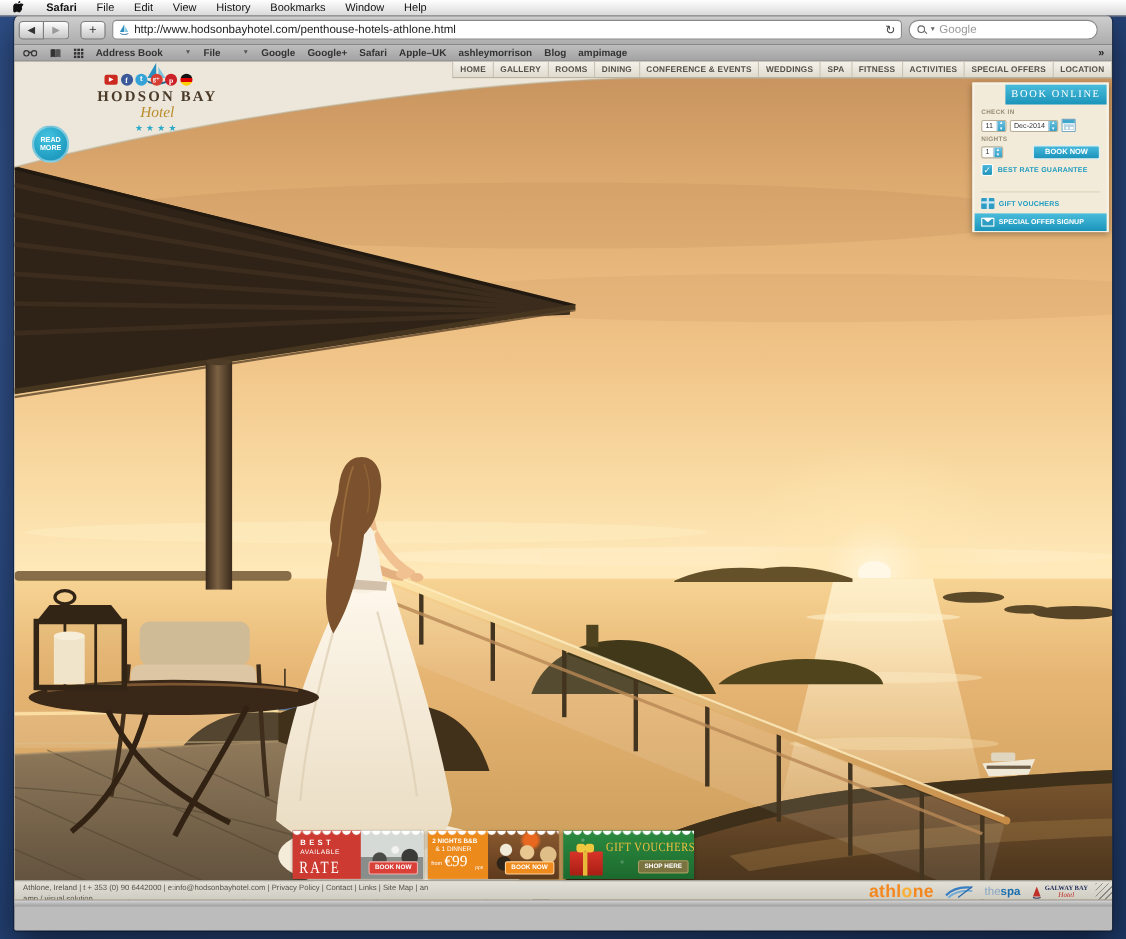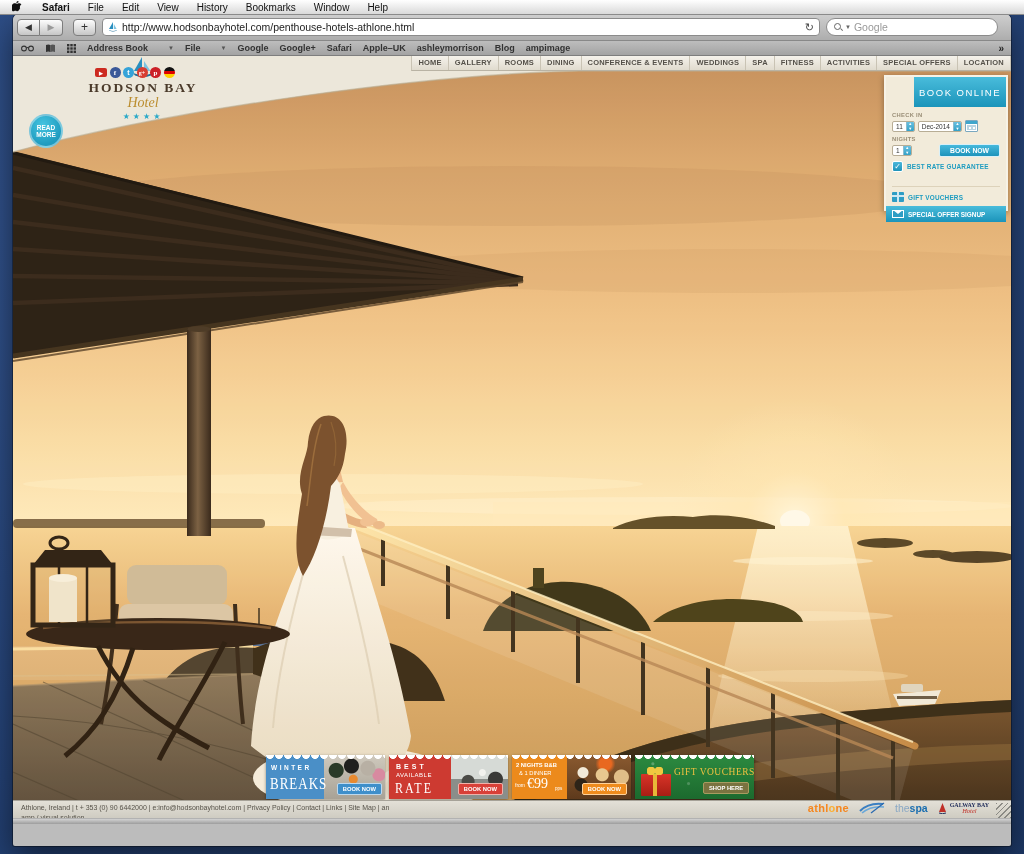--- a/index.html
+++ b/index.html
@@ -117,22 +117,22 @@
     border:2px solid rgba(255,255,255,.4);
     color:#fff; font-size:6.5px; font-weight:bold; text-align:center;
     display:flex; flex-direction:column; align-items:center; justify-content:center; line-height:7px;
   }
   
   .booking {
     position:absolute; left:871px; top:19px; width:124px; height:136px;
     background:#f2ebda; border:2px solid #f7f2e6; box-shadow:0 2px 6px rgba(0,0,0,.35);
     font-size:6.5px;
   }
-  .bk-head { height:30px; background:linear-gradient(#49bcdb,#1b94ba);
-    color:#fff; font-family:Liberation Sans, sans-serif; font-size:9.5px; letter-spacing:1.5px;
+  .bk-head { height:18px; background:linear-gradient(#49bcdb,#1b94ba);
+    color:#fff; font-family:Liberation Serif, serif; font-size:9.5px; letter-spacing:1.5px;
     display:flex; align-items:center; justify-content:center;margin-left:28px; }
   .bk-body { padding:5px 6px 0 6px; }
   .bk-label { color:#9a8e76; font-size:5.8px; font-weight:bold; letter-spacing:.3px; margin-bottom:2px; }
   .bk-row { display:flex; align-items:center; gap:3px; margin-bottom:4px; }
   .spin { display:flex; align-items:center; height:11px; background:#fff; border:1px solid #b8ad95;
     border-radius:2px; overflow:hidden; }
   .spin .val { padding:0 3px; font-size:6.5px; color:#333; }
   .spin .st { width:8px; height:11px; background:linear-gradient(#6fc4e4,#2e9dc4);
     color:#fff; font-size:4px; line-height:5px; text-align:center; border-left:1px solid #8abcd0; }
   .cal { width:13px; height:12px; background:#fff; border:1px solid #7aa8c0; border-radius:1px;
@@ -221,21 +221,21 @@
   .b4 .t1 { position:absolute; left:39px; top:10px; color:#f0c040; font-family:"Liberation Serif",serif;
     font-size:9.5px; letter-spacing:.5px; transform:scaleY(1.2); transform-origin:top left; white-space:nowrap; }
   .b4 .cta { right:5px; bottom:5px; background:#7a7340; border:1px solid #a89c60; }
   
   .sitefooter { position:absolute; left:0; bottom:0; width:998px; height:18px;
     background:linear-gradient(#e3e0d7,#cfccc2); border-top:1px solid #a6a298;
     overflow:hidden; font-size:7px; color:#57534a; }
   .f-line1 { position:absolute; left:8px; top:3px; white-space:nowrap; }
   .f-line2 { position:absolute; left:8px; top:13px; white-space:nowrap; }
   .f-logos { position:absolute; right:22px; top:1px; display:flex; align-items:center; gap:10px; }
-  .athlone { font-size:11px; font-weight:bold; color:#f5871f; letter-spacing:.3px;margin-left:16px; }
+  .athlone { font-size:16px; font-weight:bold; color:#f5871f; letter-spacing:.3px;margin-left:16px; }
   .athlone b { color:#fbb034; font-weight:bold; }
   .thespa { font-size:10.5px; }
   .thespa .lt { color:#8aa8c4; } .thespa .bd { color:#1a6eb0; font-weight:bold; }
   .galway { display:flex; align-items:center; gap:3px; }
   .galway .txt { text-align:center; line-height:6px; }
   .galway .caps { font-family:"Liberation Serif",serif; font-size:6px; color:#23305c; font-weight:bold; display:block; }
   .galway .scr { font-family:"Liberation Serif",serif; font-style:italic; font-size:6.5px; color:#c03028; display:block; }
   .grip { position:absolute; right:0; bottom:0; width:15px; height:15px;
     background:repeating-linear-gradient(135deg, rgba(120,120,115,.8) 0 1px, transparent 1px 4px); }
   .window-bottom { height:6px; background:linear-gradient(#d2d2d2,#9d9d9d); border-top:1px solid #b2b2b2; }
@@ -603,27 +603,20 @@
           <span class="bk-cyan">GIFT VOUCHERS</span>
         </div>
       </div>
       <div class="bk-signup">
         <span class="envicon"></span>
         <span>SPECIAL OFFER SIGNUP</span>
       </div>
     </div>
 
     <div class="banners">
-      <div class="banner b1">
-        <div class="scallop"></div>
-        <div class="photo"></div>
-        <span class="t1">WINTER</span>
-        <span class="t2">BREAKS</span>
-        <span class="cta">BOOK NOW</span>
-      </div>
       <div class="banner b2">
         <div class="scallop"></div>
         <div class="photo"></div>
         <span class="t1">BEST</span>
         <span class="t2">AVAILABLE</span>
         <span class="t3">RATE</span>
         <span class="cta">BOOK NOW</span>
       </div>
       <div class="banner b3">
         <div class="scallop"></div>

